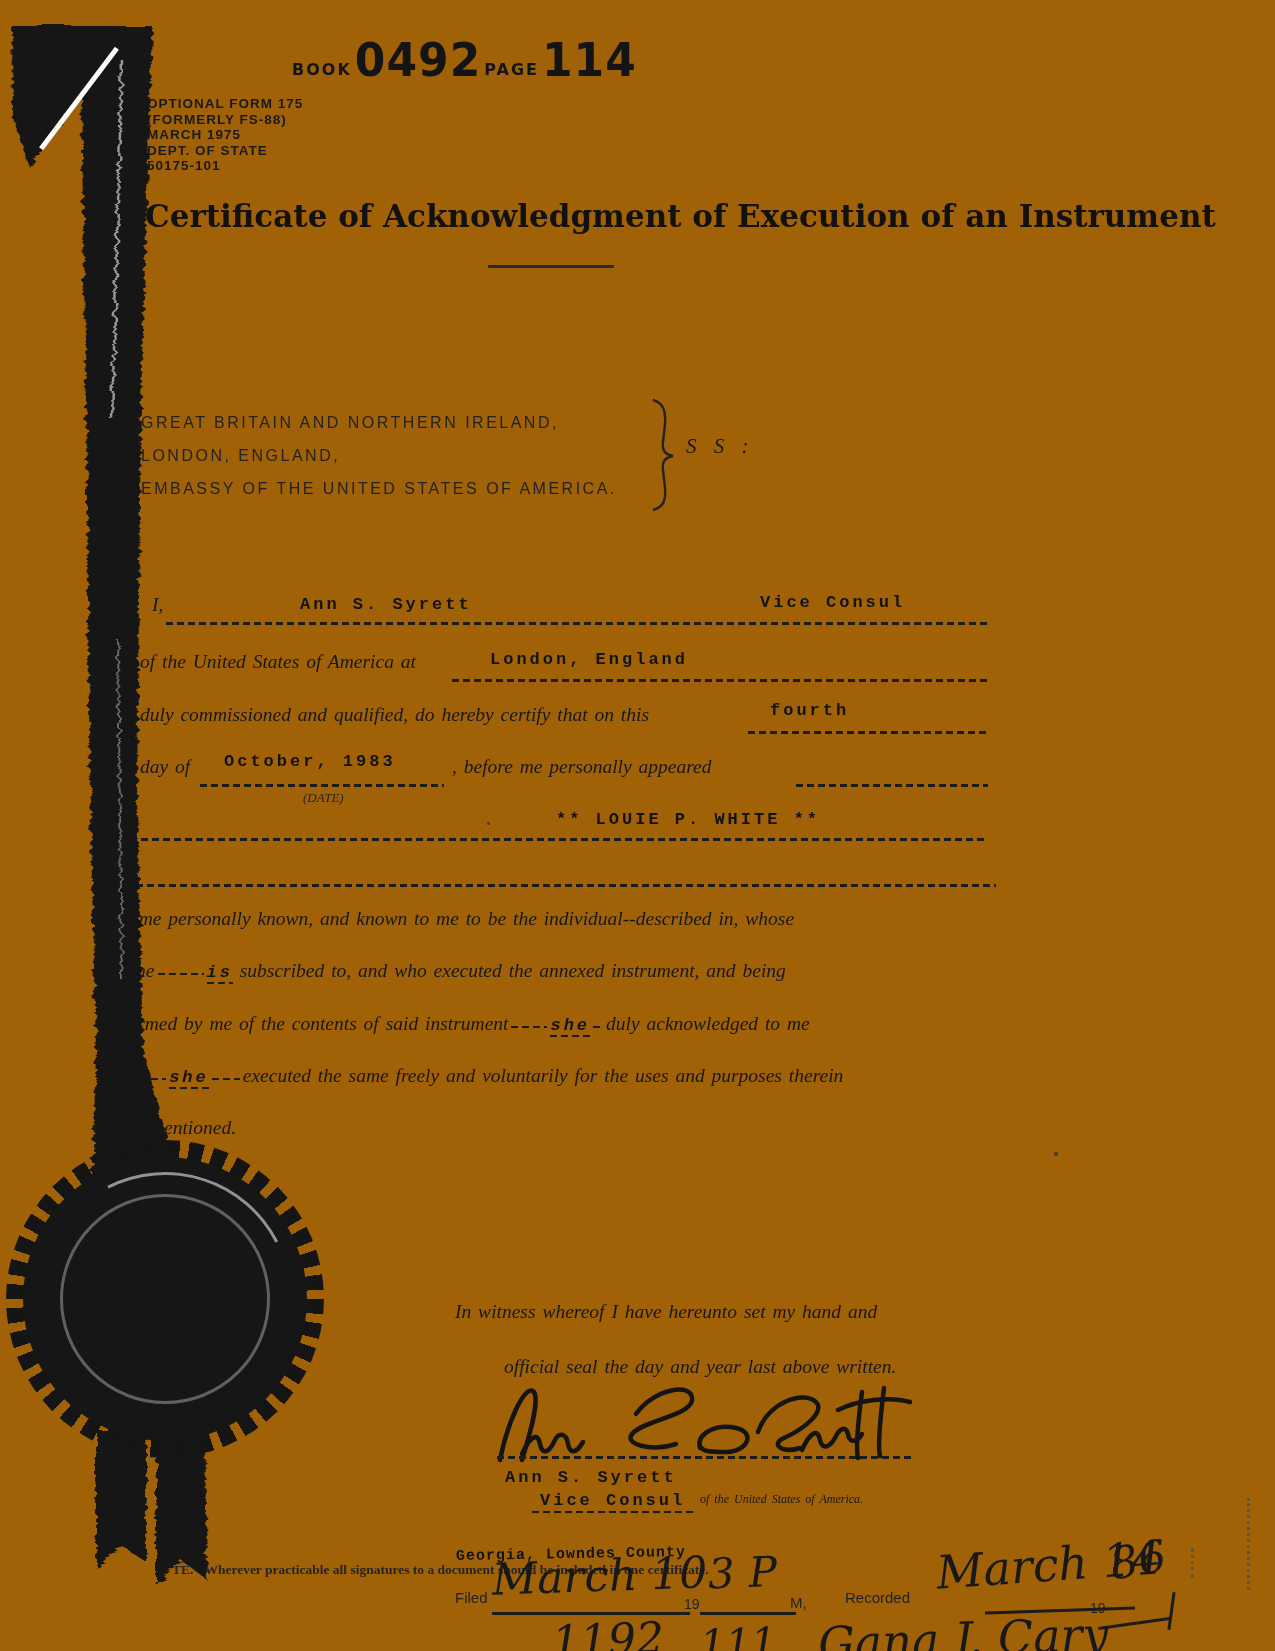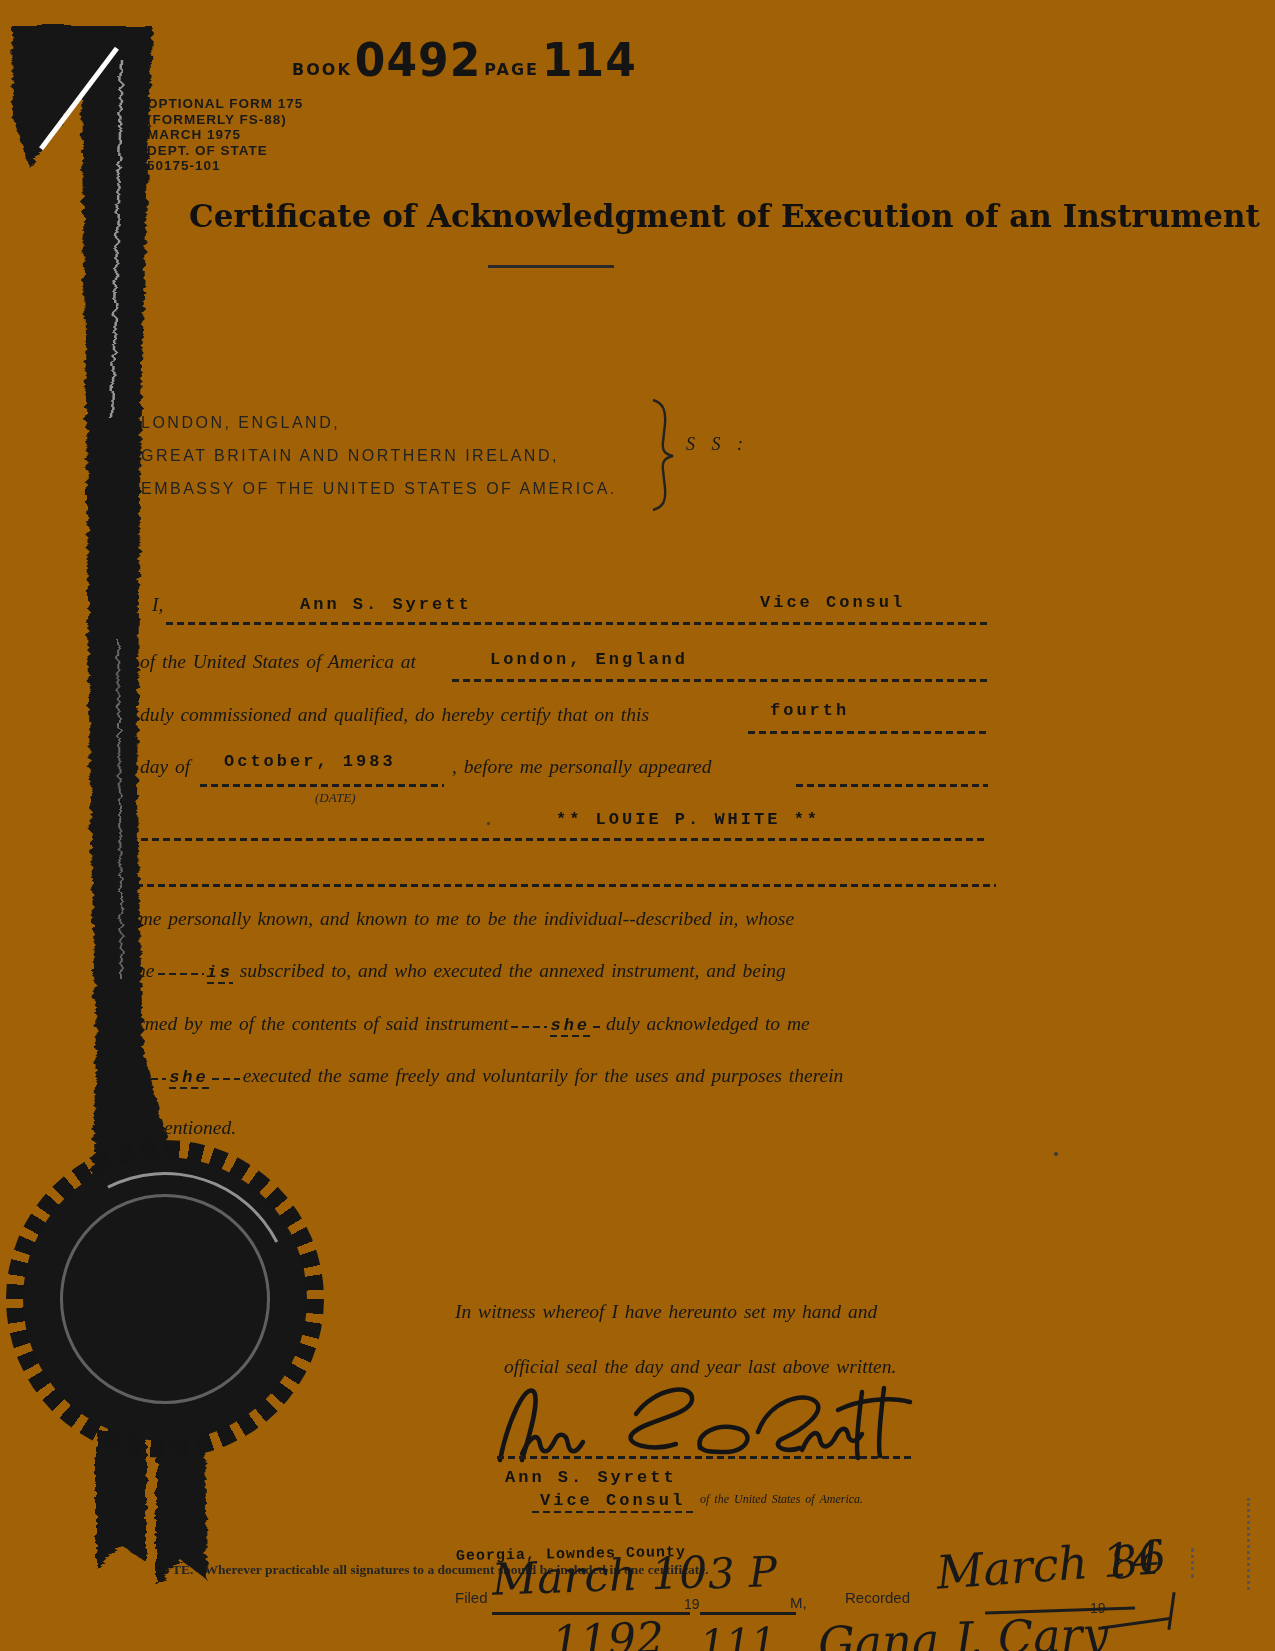--- a/index.html
+++ b/index.html
@@ -7,21 +7,21 @@
     position:relative;width:1275px;height:1651px;margin:0 auto;
     background:#a16207;overflow:hidden;
     font-family:"Liberation Serif",serif;color:#1b1b1b;
   }
   .abs{position:absolute;white-space:nowrap;}
   
   .stamp{font-family:"DejaVu Sans",sans-serif;font-weight:bold;color:#141414;display:flex;align-items:flex-end;transform:scaleY(1.04);}
   .stamp .sm{font-size:16px;letter-spacing:2px;padding:0 3px 4px 3px;}
   .stamp .lg{font-size:44px;line-height:44px;letter-spacing:1px;}
   .forminfo{font-family:"Liberation Sans",sans-serif;font-size:13.5px;line-height:15.5px;letter-spacing:1px;color:#1a1a1a;font-weight:bold;}
-  .title{font-family:"DejaVu Serif",serif;font-weight:bold;font-size:31px;color:#111;margin-left:44px;}
+  .title{font-family:"DejaVu Serif",serif;font-weight:bold;font-size:31px;color:#111;}
   .rule{background:#2a2a2a;height:3px;}
   .venue{font-family:"Liberation Sans",sans-serif;font-size:16px;letter-spacing:2.5px;line-height:33px;color:#222;}
   .ital{font-style:italic;font-size:19.5px;word-spacing:2px;color:#171717;}
   .small-ital{font-style:italic;font-size:13px;color:#222;}
   .typed{font-family:"Liberation Mono","DejaVu Sans Mono",monospace;font-size:17px;letter-spacing:3px;color:#131313;font-weight:bold;}
   .typed.sm2{font-size:15px;letter-spacing:1px;}
   .u{padding-bottom:2px;background-image:repeating-linear-gradient(90deg,#1c1c1c 0 7px,transparent 7px 11px);background-size:100% 2.5px;background-position:0 100%;background-repeat:no-repeat;}
   .dash{position:absolute;height:2.6px;background-image:repeating-linear-gradient(90deg,#1c1c1c 0 7px,transparent 7px 11px);}
   .idash{display:inline-block;height:2.5px;background-image:repeating-linear-gradient(90deg,#1c1c1c 0 7px,transparent 7px 11px);vertical-align:2px;margin:0 3px;}
   .sans{font-family:"Liberation Sans",sans-serif;color:#222;}
@@ -58,47 +58,47 @@
     <div>(FORMERLY FS-88)</div>
     <div>MARCH 1975</div>
     <div>DEPT. OF STATE</div>
     <div>50175-101</div>
   </div>
 
   <div class="abs title" style="left:145px;top:198px;">Certificate of Acknowledgment of Execution of an Instrument</div>
   <div class="abs rule" style="left:488px;top:265px;width:126px;"></div>
 
   <div class="abs venue" style="left:141px;top:406px;">
+    <div>GREAT BRITAIN AND NORTHERN IRELAND,</div>
     <div>LONDON, ENGLAND,</div>
-    <div>GREAT BRITAIN AND NORTHERN IRELAND,</div>
     <div>EMBASSY OF THE UNITED STATES OF AMERICA.</div>
   </div>
 
   <svg class="abs" style="left:650px;top:398px;" width="30" height="114" viewBox="0 0 30 114">
     <path d="M3,2 C14,5 16,14 15,26 L13,44 C12,52 14,56 23,58 C14,60 12,64 13,72 L15,90 C16,102 14,109 3,112" fill="none" stroke="#222" stroke-width="2.4"></path>
   </svg>
-  <div class="abs ital" style="left:686px;top:434px;letter-spacing:5px;font-size:18px;">S S :</div>
+  <div class="abs ital" style="left:686px;top:434px;letter-spacing:5px;font-size:21px;">S S :</div>
 
   <div class="abs ital" style="left:152px;top:594px;">I,</div>
   <i class="dash" style="left:166px;top:622px;width:822px;"></i>
   <div class="abs typed" style="left:300px;top:595px;">Ann S. Syrett</div>
   <div class="abs typed" style="left:760px;top:593px;">Vice Consul</div>
 
   <div class="abs ital" style="left:140px;top:651px;">of the United States of America at</div>
   <i class="dash" style="left:452px;top:679px;width:536px;"></i>
   <div class="abs typed" style="left:490px;top:650px;">London, England</div>
 
   <div class="abs ital" style="left:140px;top:704px;">duly commissioned and qualified, do hereby certify that on this</div>
   <i class="dash" style="left:748px;top:731px;width:240px;"></i>
   <div class="abs typed" style="left:770px;top:701px;">fourth</div>
 
   <div class="abs ital" style="left:140px;top:756px;">day of</div>
   <i class="dash" style="left:200px;top:784px;width:244px;"></i>
   <div class="abs typed" style="left:224px;top:752px;">October, 1983</div>
-  <div class="abs small-ital" style="left:303px;top:790px;margin-left:12px;">(DATE)</div>
+  <div class="abs small-ital" style="left:303px;top:790px;">(DATE)</div>
   <div class="abs ital" style="left:452px;top:756px;">, before me personally appeared</div>
   <i class="dash" style="left:796px;top:784px;width:192px;"></i>
 
   <div class="abs typed" style="left:556px;top:810px;">** LOUIE P. WHITE **</div>
   <i class="dash" style="left:130px;top:838px;width:858px;"></i>
   <i class="dash" style="left:114px;top:884px;width:882px;"></i>
 
   <div class="abs ital" style="left:122px;top:908px;">o me personally known, and known to me to be the individual--described in, whose</div>
 
   <div class="abs ital" style="left:122px;top:960px;"><span>ame</span><i class="idash" style="width:46px;"></i><span class="typed u">is</span> <span>subscribed to, and who executed the annexed instrument, and being</span></div>

